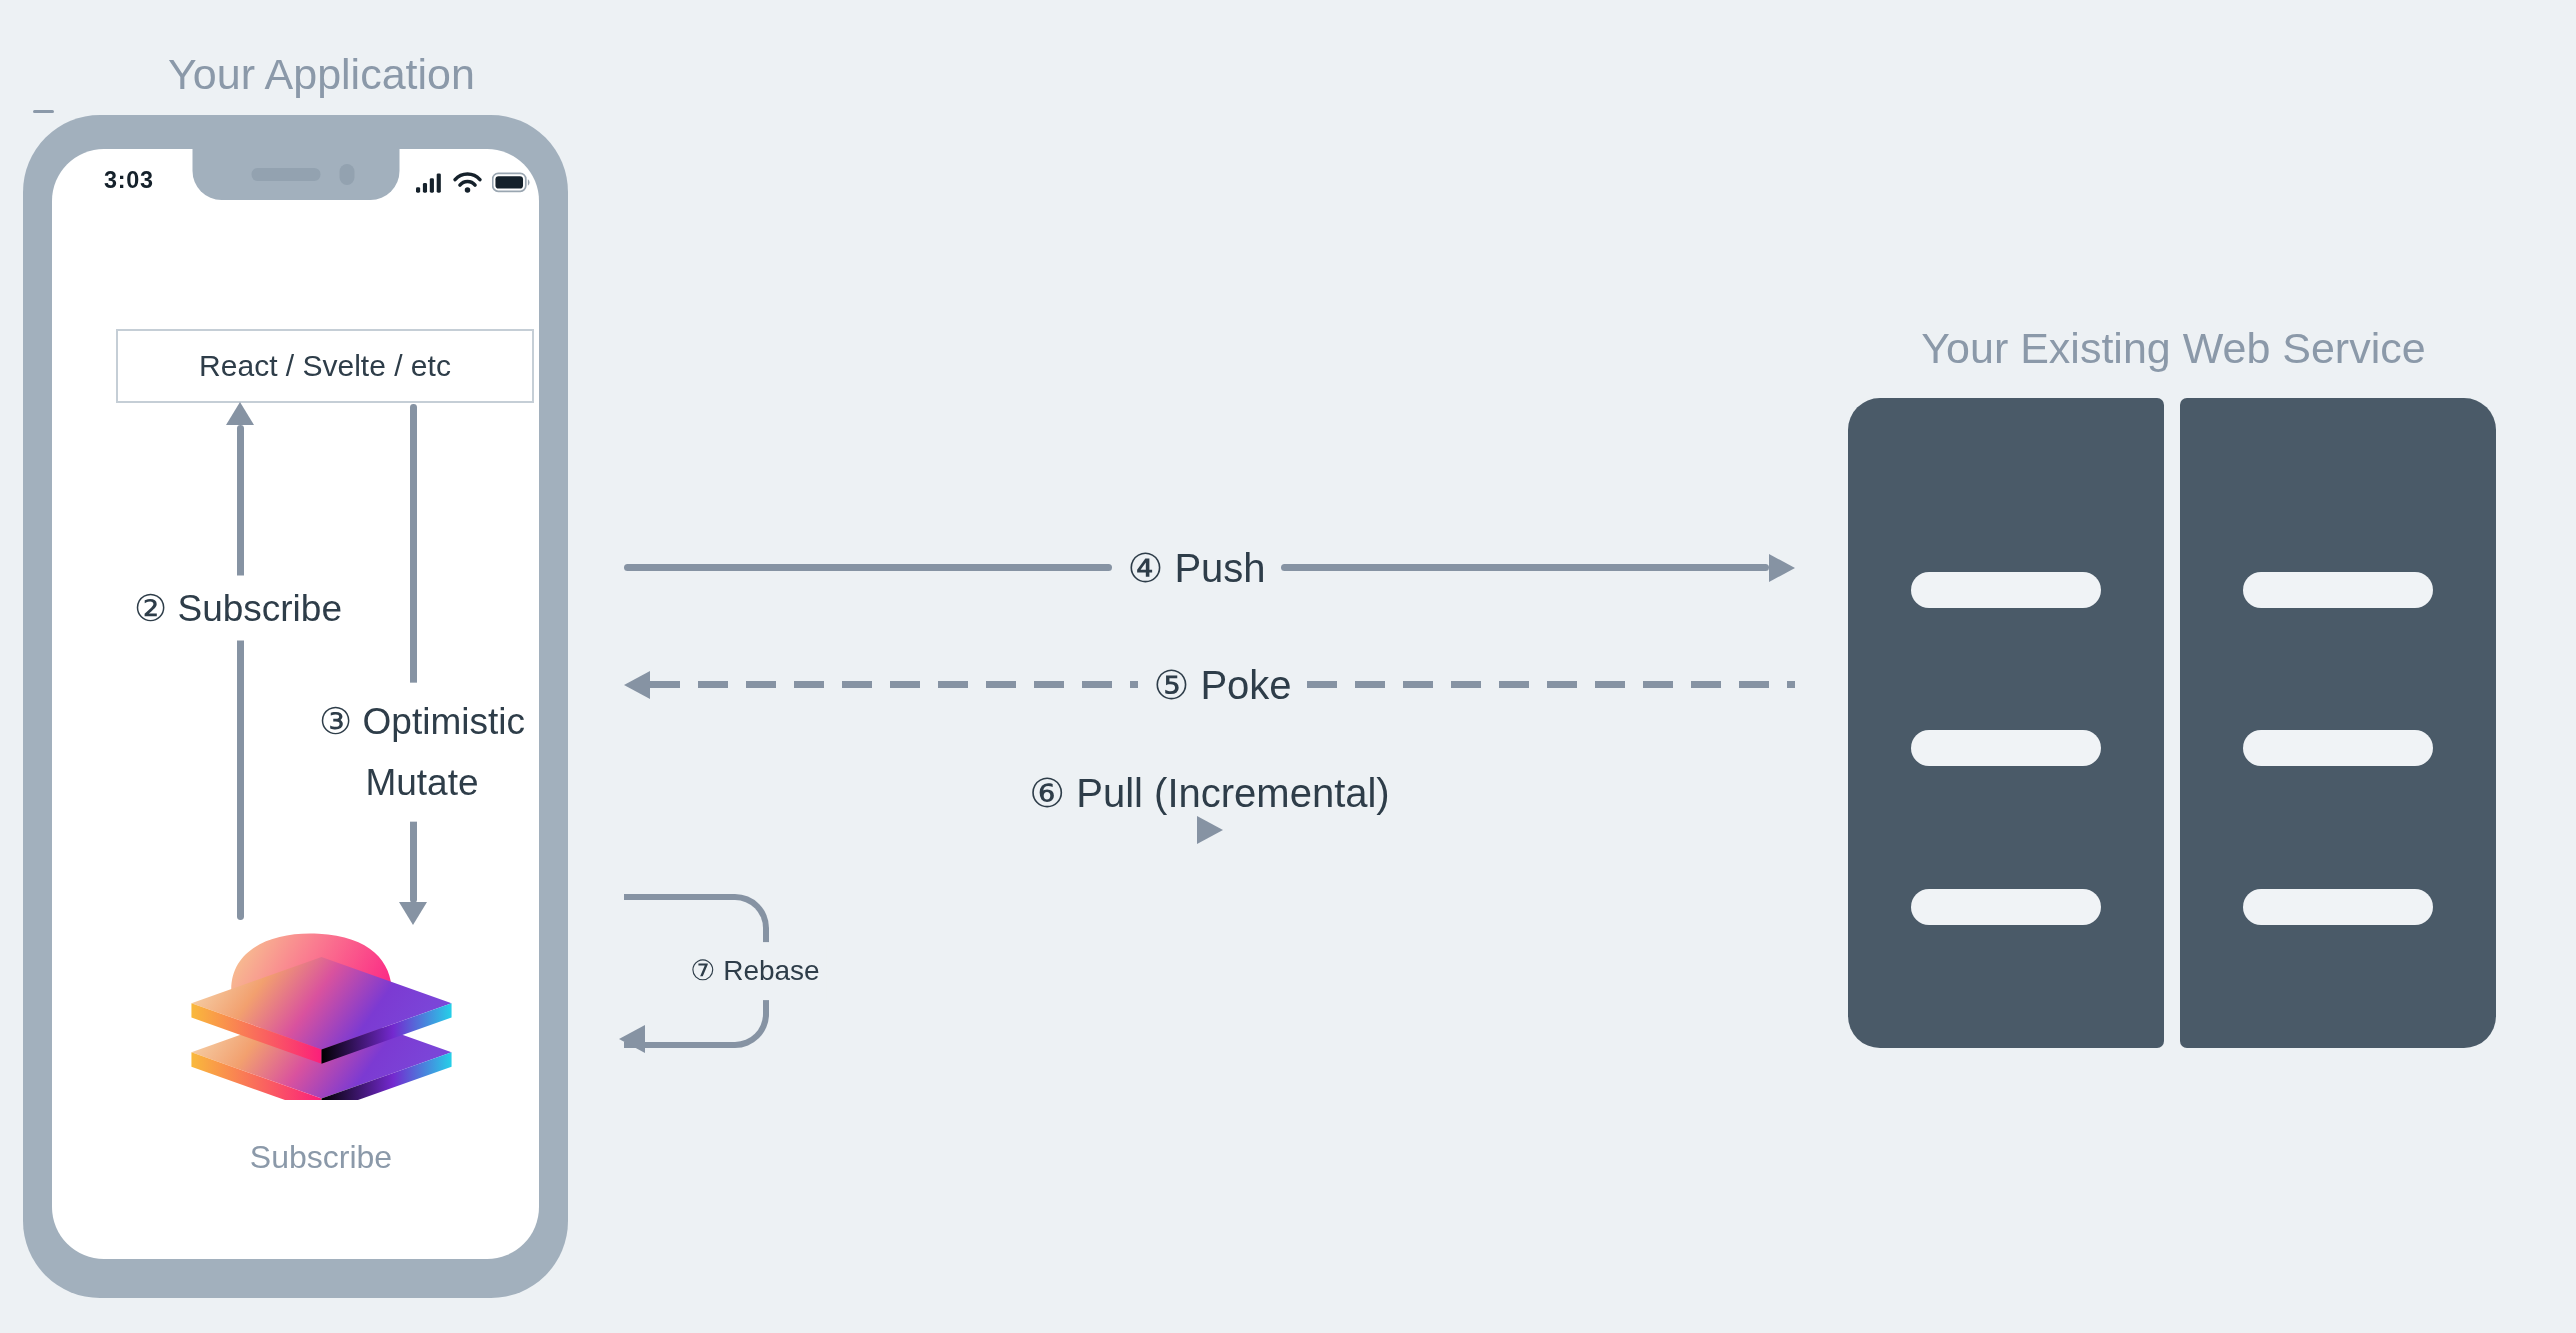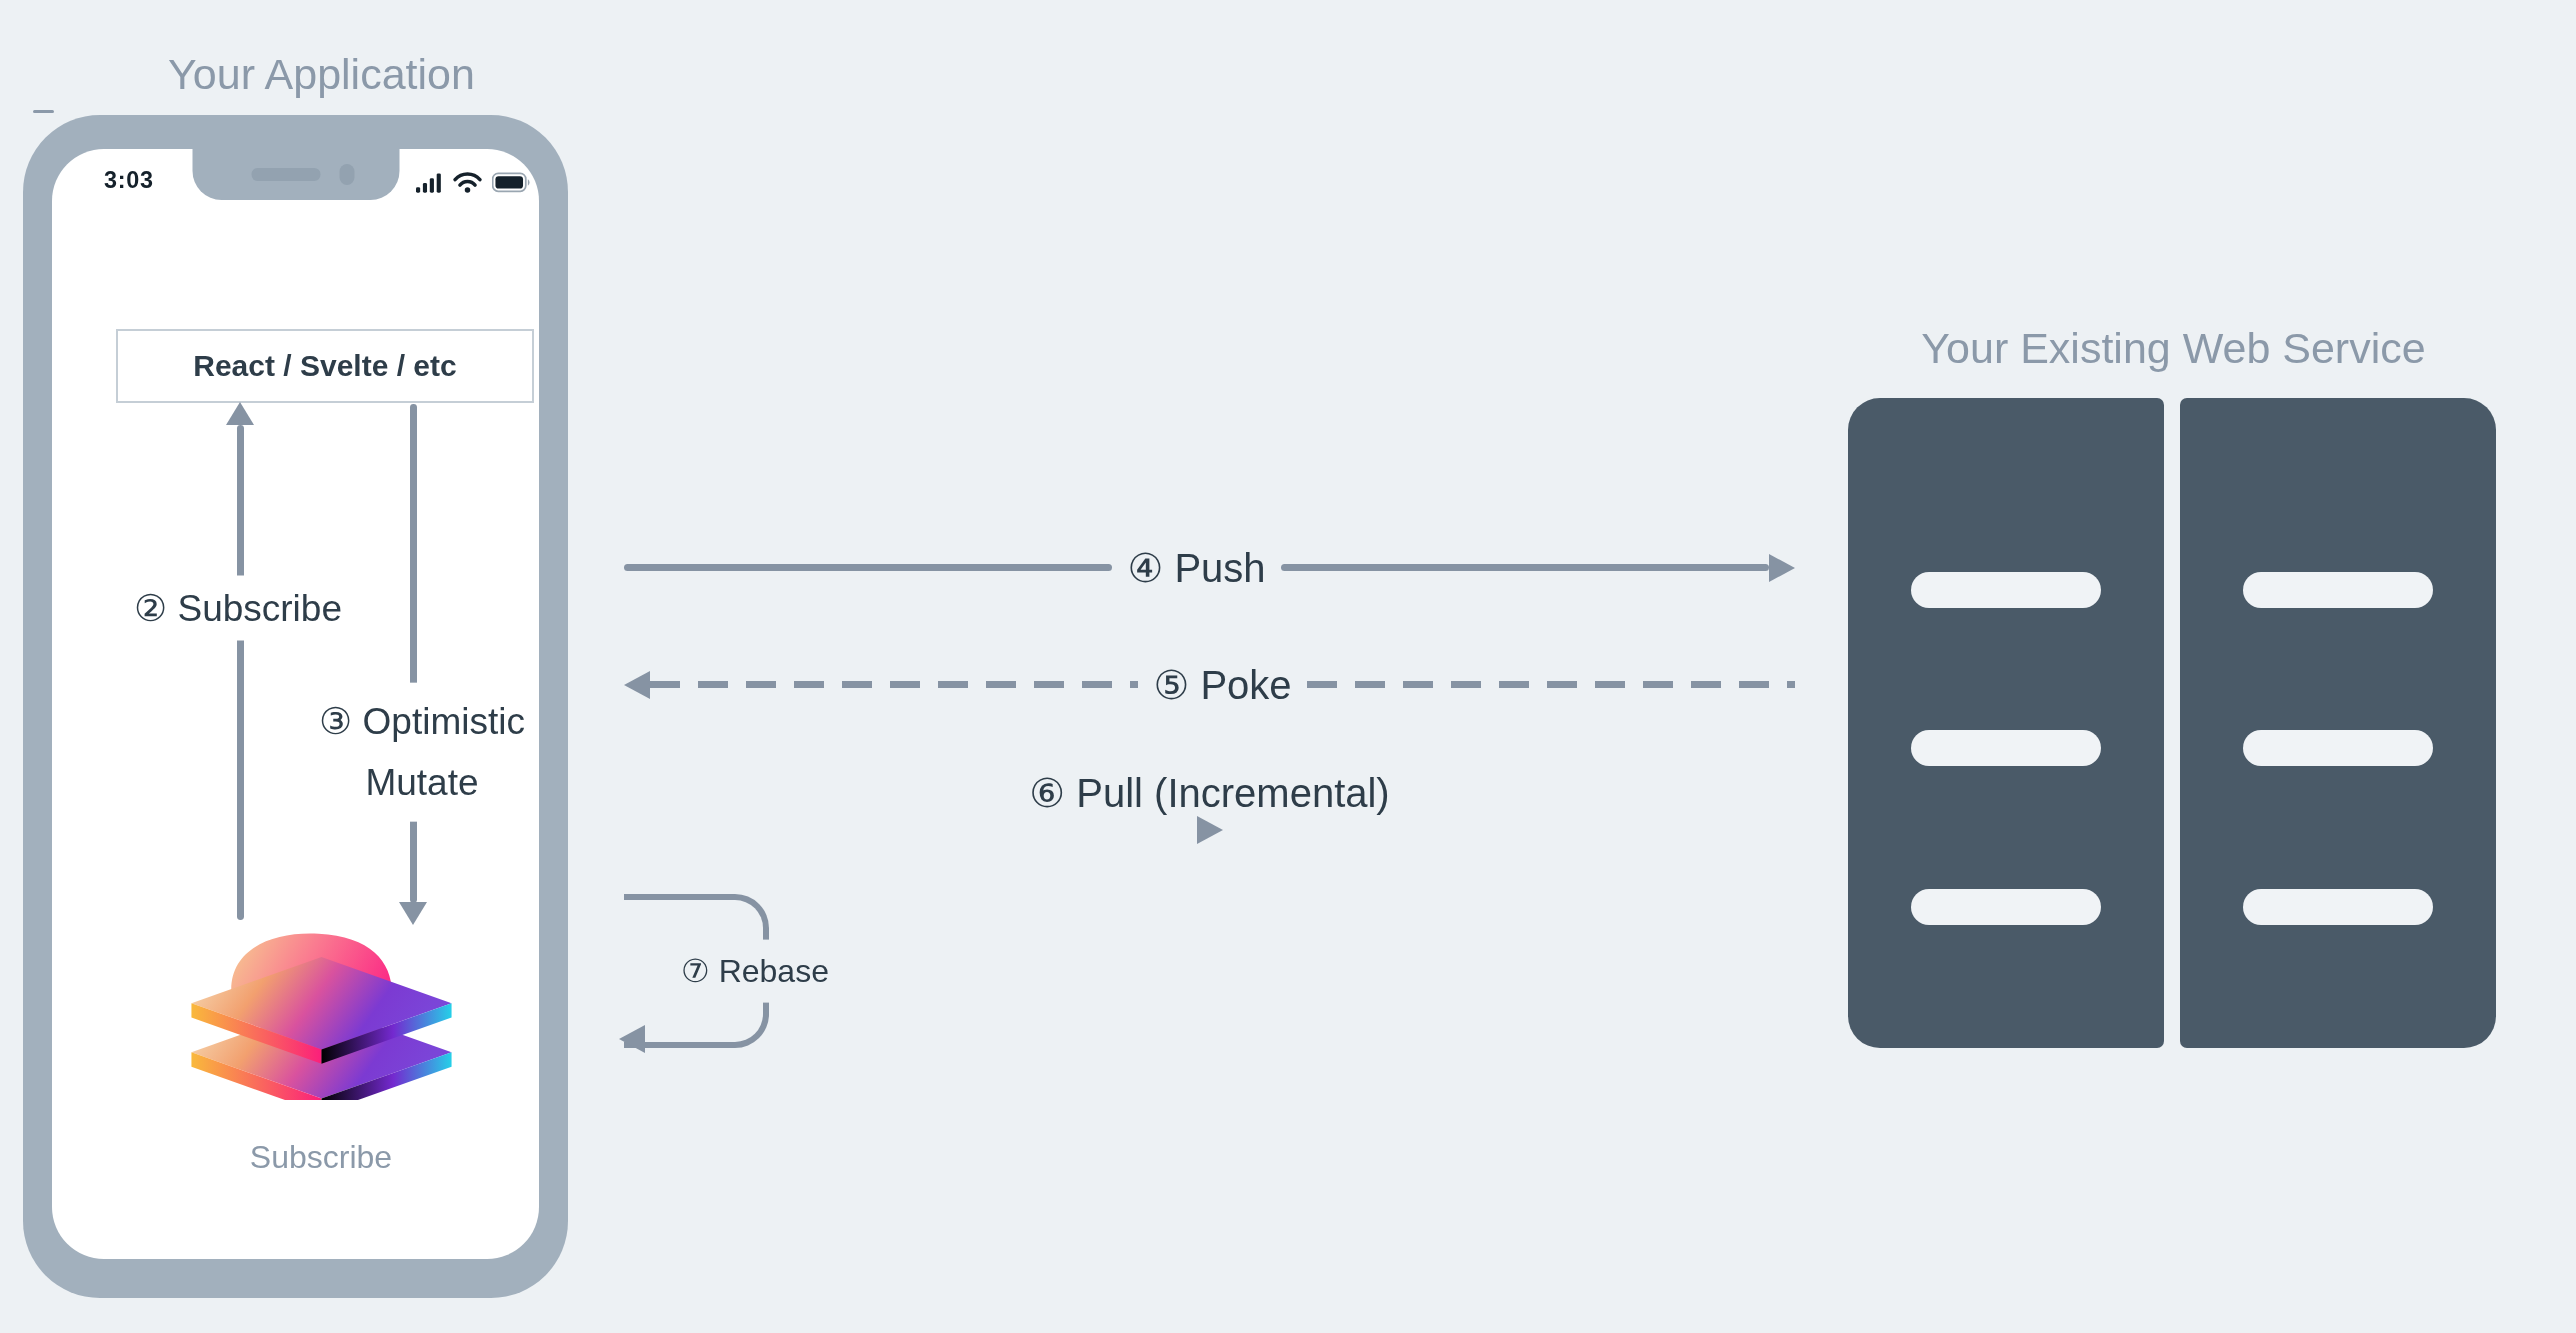--- a/index.html
+++ b/index.html
@@ -55,21 +55,20 @@
     position:absolute;right:36px;top:55px;
     display:flex;align-items:center;gap:9.6px;height:25px;
   }
   
   .fw-box{
     position:absolute;left:93px;top:214px;width:418px;height:74px;
     background:#fff;border:2.1px solid var(--box_border,#c5ced6);
     display:flex;align-items:center;justify-content:center;
     font-size:30px;color:var(--dark,#2e3d49);
     box-sizing:border-box;
-    font-weight:bold;
   }
   
   .vline{position:absolute;width:6.9px;background:var(--line,#8693a3);border-radius:3.4px;}
   .v-sub{left:214px;top:310px;height:495px;}
   .v-mut{left:387px;top:289px;height:499px;}
   .head-up{
     position:absolute;left:203px;top:287px;width:0;height:0;
     border-left:14.5px solid transparent;border-right:14.5px solid transparent;
     border-bottom:23.4px solid var(--line,#8693a3);
   }
@@ -116,21 +115,21 @@
   
   .rebase{
     position:absolute;left:624px;top:894px;width:145px;height:154px;
     border:6.9px solid var(--line,#8693a3);border-left:none;
     border-radius:0 34px 34px 0;
     box-sizing:border-box;
   }
   .rebase-label{
     position:absolute;left:131px;top:50%;transform:translate(-50%,-50%);
     background:var(--bg,#edf1f4);
-    font-size:32px;color:var(--dark,#2e3d49);
+    font-size:28px;color:var(--dark,#2e3d49);
     padding:12.4px 6.9px;white-space:nowrap;
   }
   .rebase-arr{position:absolute;left:-5.5px;bottom:-11px;}
 
   
   .server-title{left:1853px;top:324px;width:641px;}
   .servers{
     position:absolute;left:1848px;top:398px;width:648px;height:650px;
     display:flex;gap:16.5px;
   }

